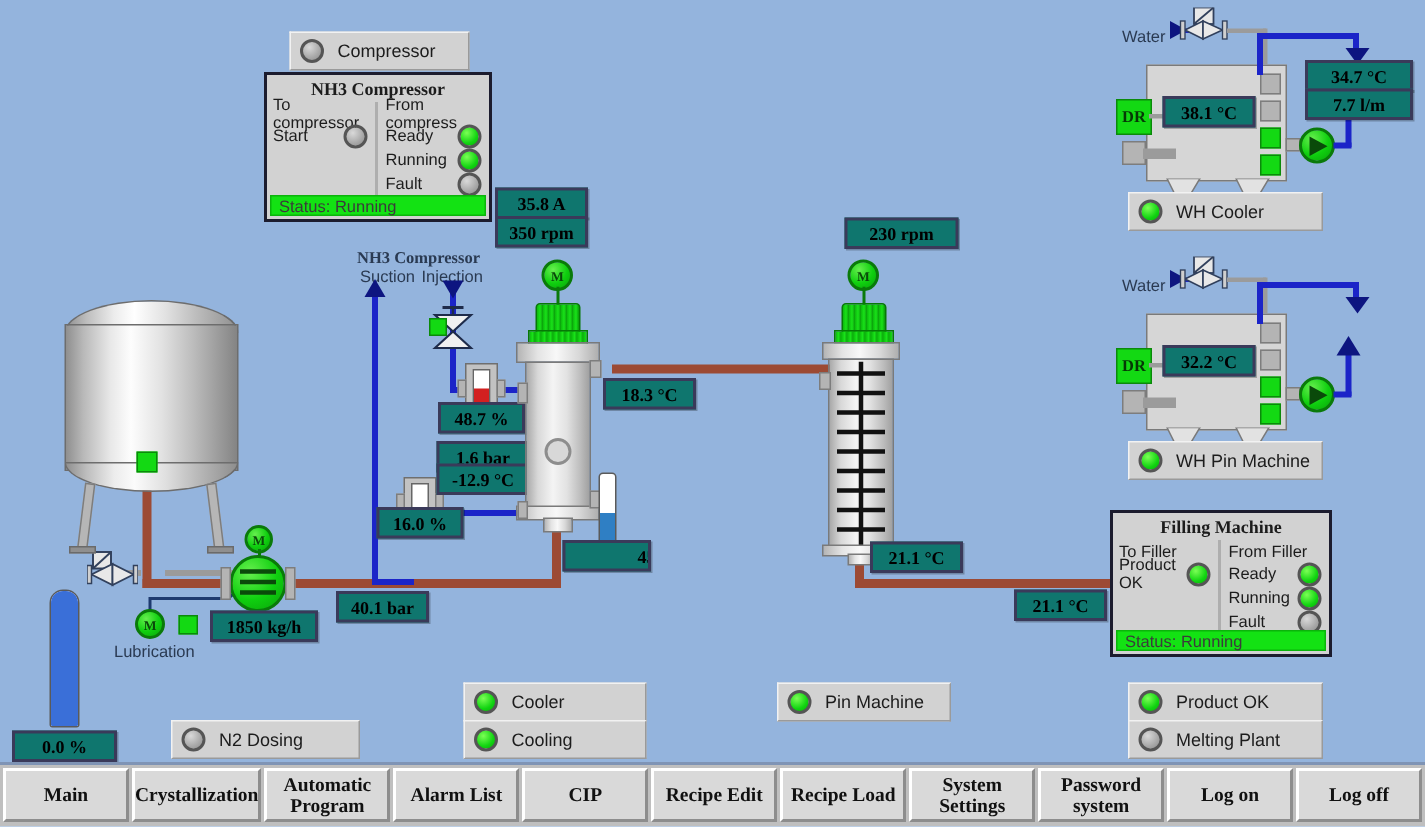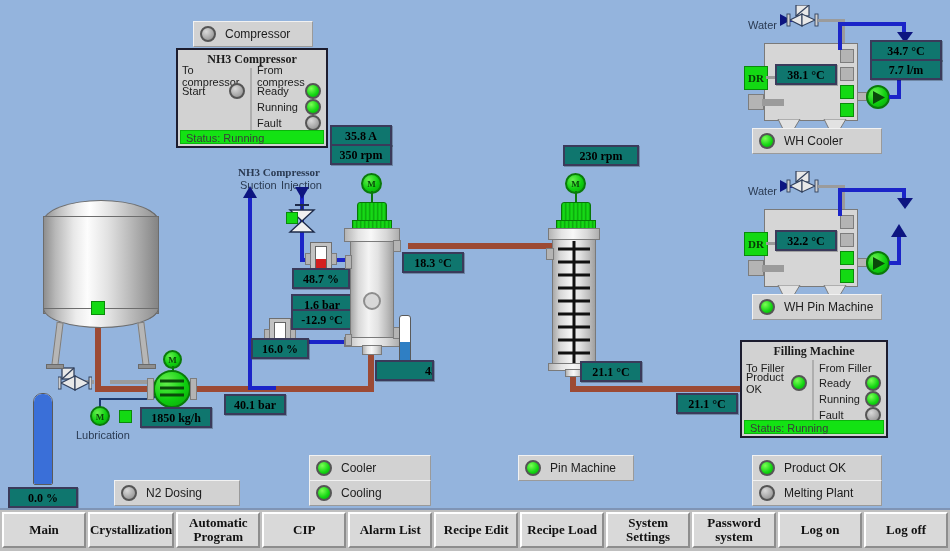--- a/index.html
+++ b/index.html
@@ -607,22 +607,22 @@
   <div class="statbtn" style="left:752px; top:480px; width:130px;">
     <span class="led off"></span>
     <span class="lbl">Melting Plant</span>
   </div>
 
   <div id="navbar">
     <div class="navbtn">Main</div>
     <div class="navbtn">Crystallization</div>
     <div class="navbtn">Automatic
 Program</div>
+    <div class="navbtn">Alarm List</div>
     <div class="navbtn">CIP</div>
-    <div class="navbtn">Alarm List</div>
     <div class="navbtn">Recipe Edit</div>
     <div class="navbtn">Recipe Load</div>
     <div class="navbtn">System
 Settings</div>
     <div class="navbtn">Password
 system</div>
     <div class="navbtn">Log on</div>
     <div class="navbtn">Log off</div>
   </div>
 

